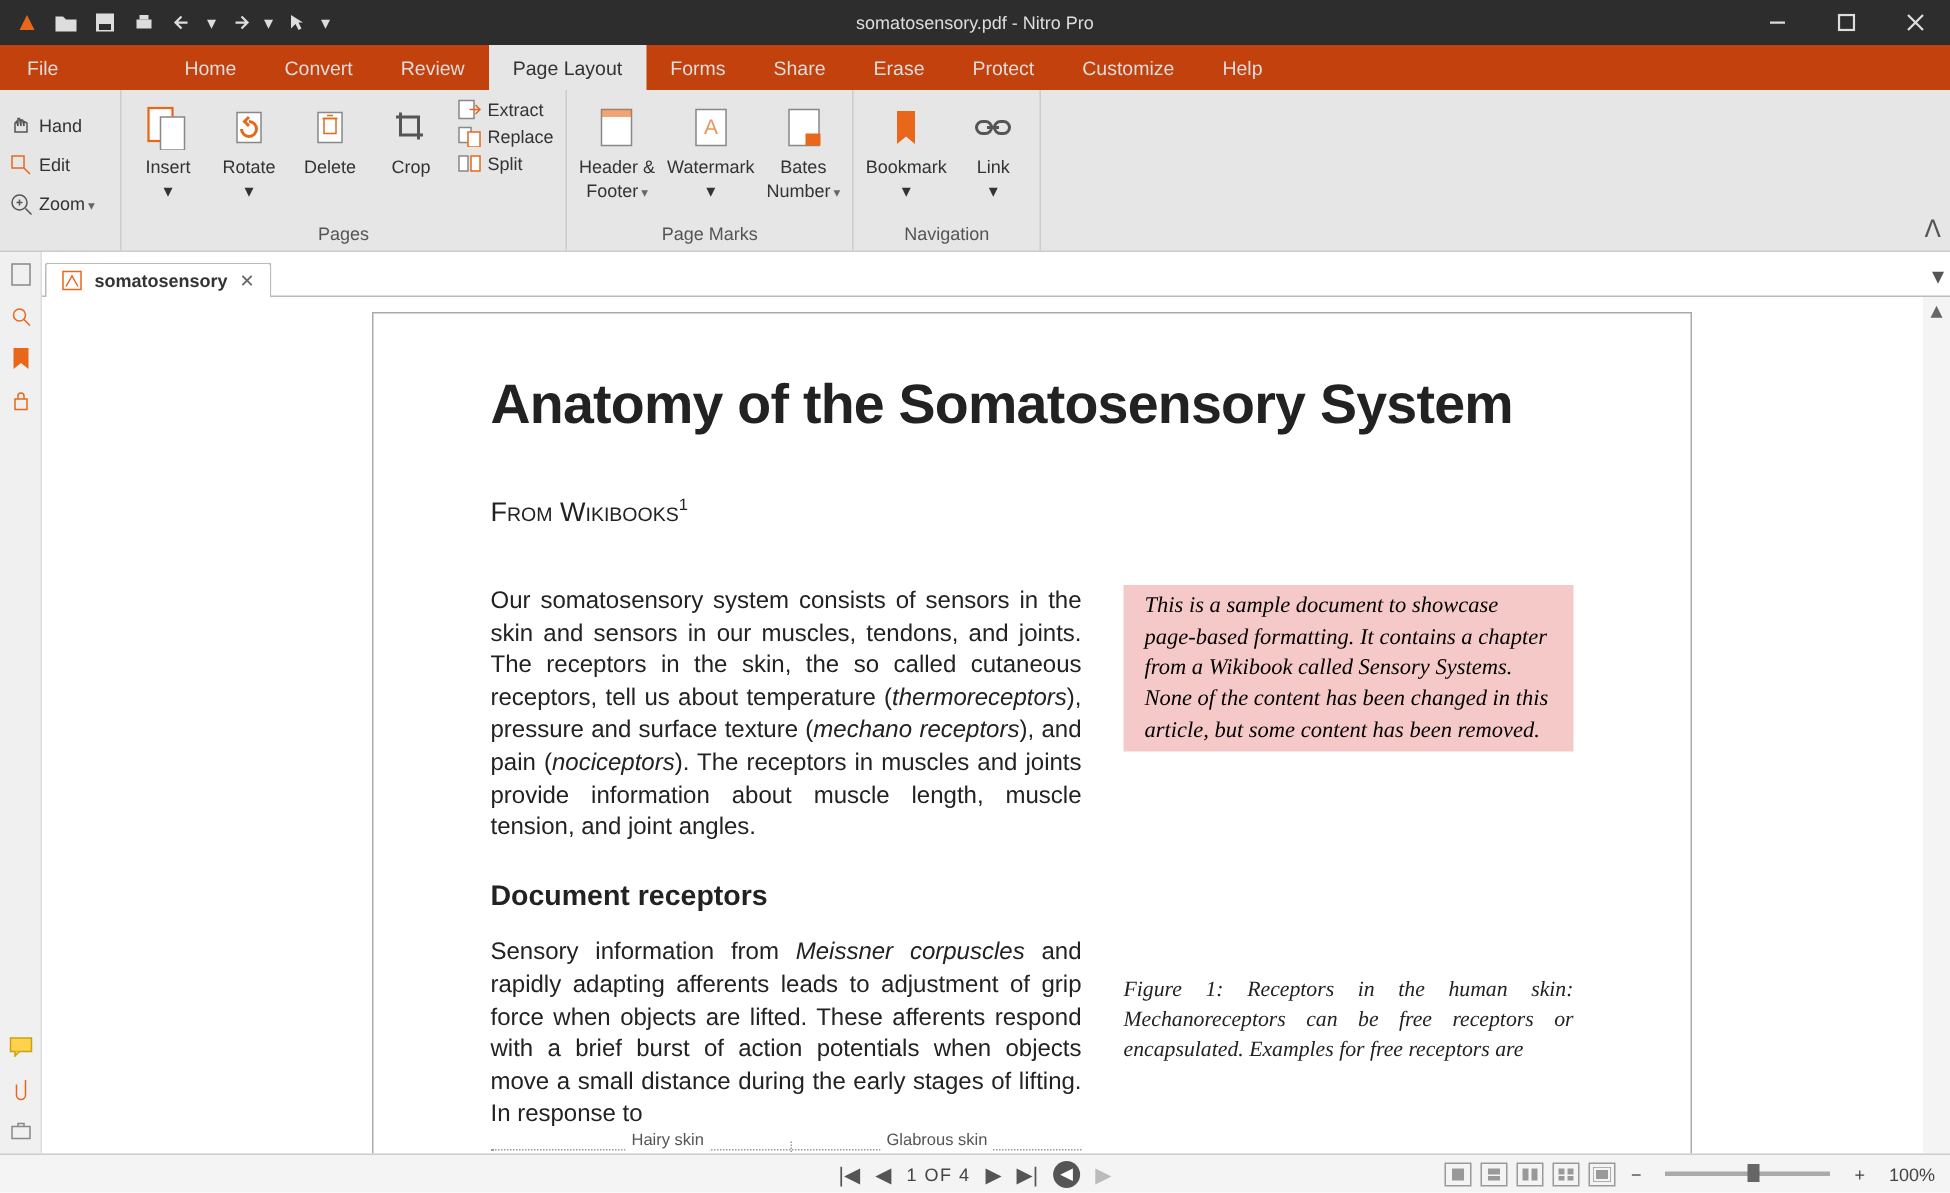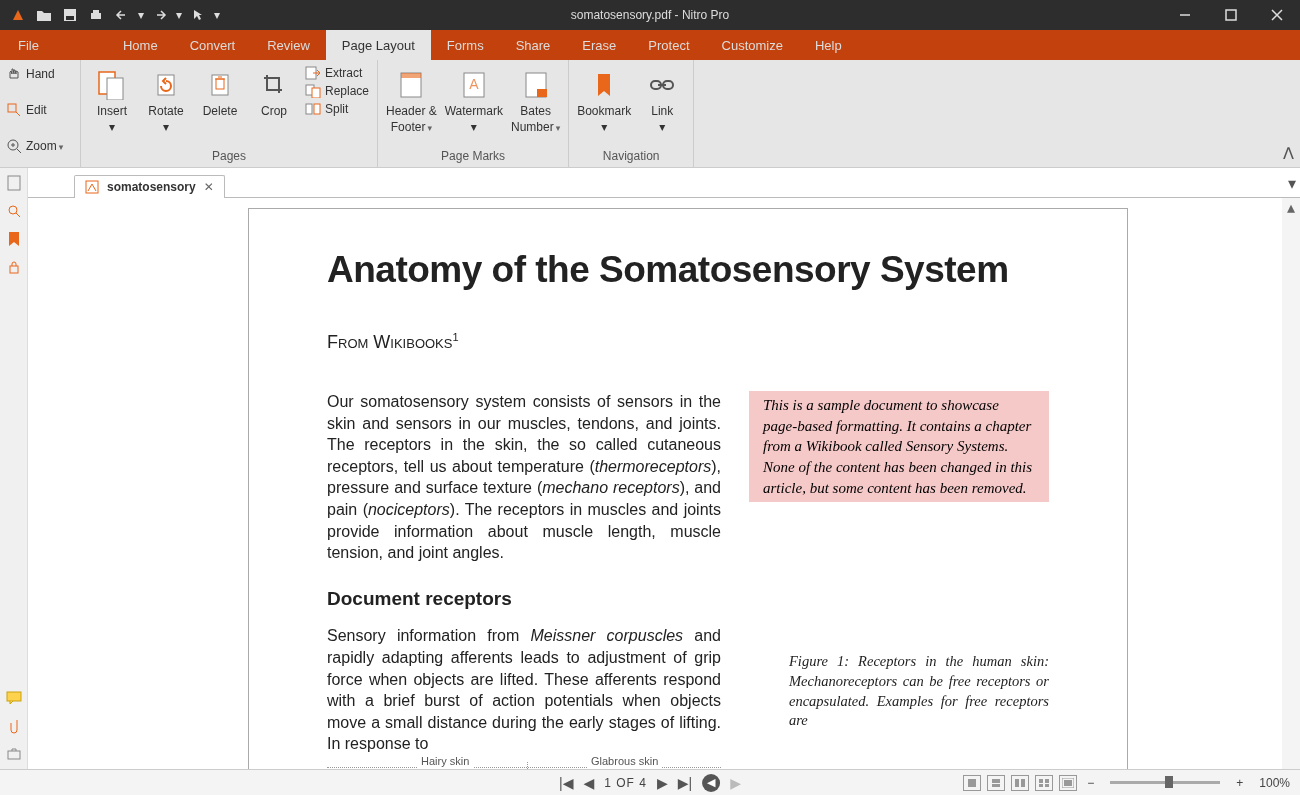--- a/index.html
+++ b/index.html
@@ -15,56 +15,56 @@
 
 
 .menubar { background: #c2410c; height: 30px; display: flex; align-items: stretch; color: #ddd; font-size: 13px; }
 .menubar .file-tab { padding: 0 18px; display: flex; align-items: center; cursor: pointer; }
 .menubar .gap { width: 50px; }
 .menubar .tab { padding: 0 16px; display: flex; align-items: center; cursor: pointer; }
 .menubar .tab.active { background: #e6e6e6; color: #333; }
 
 
 .ribbon { background: #e6e6e6; height: 108px; display: flex; border-bottom: 1px solid #ccc; position: relative; }
-.ribbon .left-tools { width: 80px; display: flex; flex-direction: column; padding: 4px 4px; gap: 16px; font-size: 12px; color: #333; }
+.ribbon .left-tools { width: 80px; display: flex; flex-direction: column; padding: 14px 4px; gap: 6px; font-size: 12px; color: #333; }
 .ribbon .left-tools .tool { display: flex; align-items: center; gap: 4px; cursor: pointer; padding: 2px; }
 .ribbon .group { border-right: 1px solid #ccc; padding: 4px 8px 2px; display: flex; flex-direction: column; }
 .ribbon .group .controls { flex: 1; display: flex; align-items: flex-start; gap: 8px; }
 .ribbon .group .label { text-align: center; font-size: 12px; color: #555; padding: 2px 0; }
 .ribbon .bigbtn { display: flex; flex-direction: column; align-items: center; justify-content: flex-start; gap: 2px; font-size: 12px; color: #333; cursor: pointer; min-width: 46px; padding-top: 4px; }
 .ribbon .bigbtn .icon-box { width: 34px; height: 34px; display: flex; align-items: center; justify-content: center; }
 .ribbon .smallbtns { display: flex; flex-direction: column; gap: 4px; font-size: 12px; color: #333; padding-top: 2px; }
 .ribbon .smallbtns .sb { display: flex; gap: 4px; cursor: pointer; }
 .ribbon .collapse { position: absolute; right: 6px; bottom: 4px; cursor: pointer; color: #555; }
 .caret-down::after { content: "▾"; font-size: 9px; margin-left: 2px; color: #666; }
 
 
 .workarea { display: flex; height: calc(795px - 30px - 30px - 108px - 26px); }
 .leftrail { width: 28px; background: #f0f0f0; border-right: 1px solid #ddd; display: flex; flex-direction: column; align-items: center; padding-top: 6px; gap: 10px; position: relative; }
 .leftrail .ricon { width: 18px; height: 18px; cursor: pointer; display:flex; align-items:center; justify-content:center; }
 .leftrail .bottom { position: absolute; bottom: 6px; display: flex; flex-direction: column; gap: 10px; align-items:center; }
 
-.doctabs { position: absolute; left: 30px; top: 168px; height: 30px; display: flex; align-items: flex-end; z-index: 5; margin-left: 44px; }
+.doctabs { position: absolute; left: 30px; top: 168px; height: 30px; display: flex; align-items: flex-end; z-index: 5; }
 .doctab { background: #fff; border: 1px solid #bbb; border-bottom: none; padding: 4px 10px; display: flex; align-items: center; gap: 8px; font-size: 12px; font-weight: 600; color: #333; cursor: pointer; border-radius: 2px 2px 0 0; }
 .doctab .x { color: #666; font-weight: normal; }
 
 .viewer { flex: 1; background: #fff; position: relative; overflow: hidden; }
 .viewer .doc-tab-underline { position:absolute; top: 29px; left:0; right:0; height:1px; background:#bbb; }
 .scrolltrack { position: absolute; right: 0; top: 30px; bottom: 0; width: 18px; background: #f4f4f4; }
 .scrolltrack .up { position:absolute; top:0; left:0; right:0; height:18px; display:flex; align-items:center; justify-content:center; color:#666; cursor:pointer; }
 .page { position: absolute; left: 220px; top: 40px; width: 880px; bottom: -100px; border: 1px solid #aaa; background: #fff; padding: 40px 78px; }
 .page h1 { font-family: "Segoe UI", sans-serif; font-weight: 600; font-size: 37px; color: #222; margin-bottom: 40px; letter-spacing: -0.5px; }
 .page .from { font-family: Georgia, serif; font-variant: small-caps; font-size: 18px; color: #222; margin-bottom: 38px; }
 .page .from sup { font-size: 11px; vertical-align: super; }
 .page .cols { display: flex; gap: 28px; }
 .page .col-left { flex: 1; font-family: Georgia, serif; font-size: 16px; color: #222; text-align: justify; line-height: 1.35; }
 .page .col-left .sec { font-family: "Segoe UI", sans-serif; font-weight: 600; font-size: 19px; margin: 22px 0 14px; text-align: left; }
 .page .col-right { width: 300px; }
 .page .callout { background: #f6c9c9; padding: 4px 14px; font-style: italic; font-family: Georgia, serif; font-size: 15px; color: #000000; line-height: 1.38; }
-.page .fig-caption { font-family: Georgia, serif; font-style: italic; font-size: 14.5px; color: #222; text-align: justify; margin-top: 150px; line-height: 1.35; margin-left: 40px; }
+.page .fig-caption { font-family: Georgia, serif; font-style: italic; font-size: 14.5px; color: #222; text-align: justify; margin-top: 150px; line-height: 1.35; }
 .page .skin-diagram { margin-top: 12px; font-size: 11px; color: #555; position: relative; height: 80px; border-top: 1px dotted #999; text-align:center; }
 .page .skin-diagram .lbl1 { position:absolute; top: -14px; left: 90px; background:#fff; padding:0 4px; }
 .page .skin-diagram .lbl2 { position:absolute; top: -14px; left: 260px; background:#fff; padding:0 4px; }
 .page .skin-diagram .vline { position:absolute; top:-6px; bottom:-20px; left:200px; border-left:1px dotted #999; }
 
 em.term { font-style: italic; }
 
 
 .statusbar { position: absolute; bottom: 0; left: 0; right: 0; height: 26px; background: #f4f4f4; border-top: 1px solid #ccc; display: flex; align-items: center; font-size: 12px; color: #444; }
 .statusbar .nav { position: absolute; left: 50%; transform: translateX(-50%); display: flex; align-items: center; gap: 10px; }

